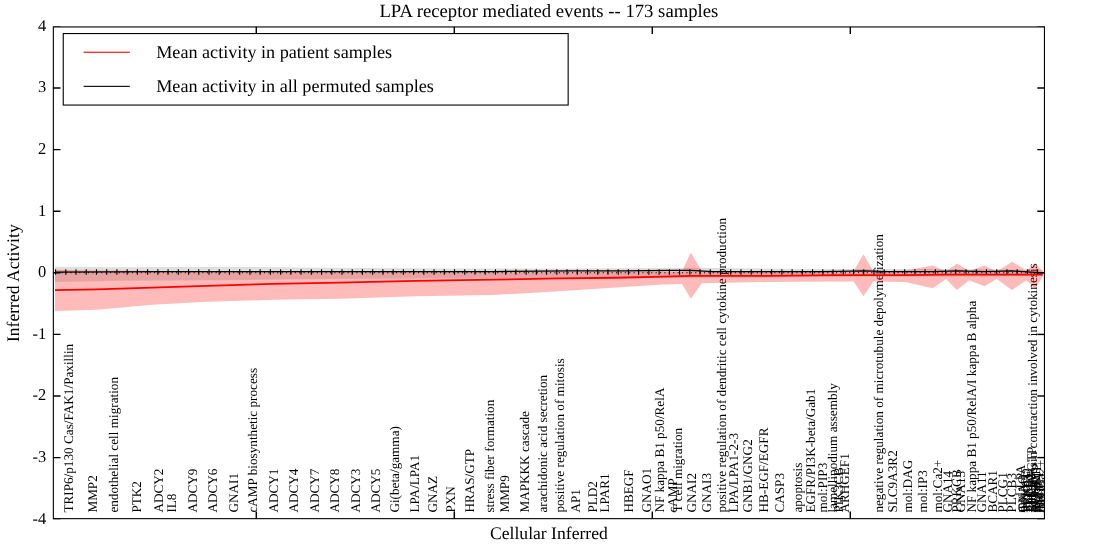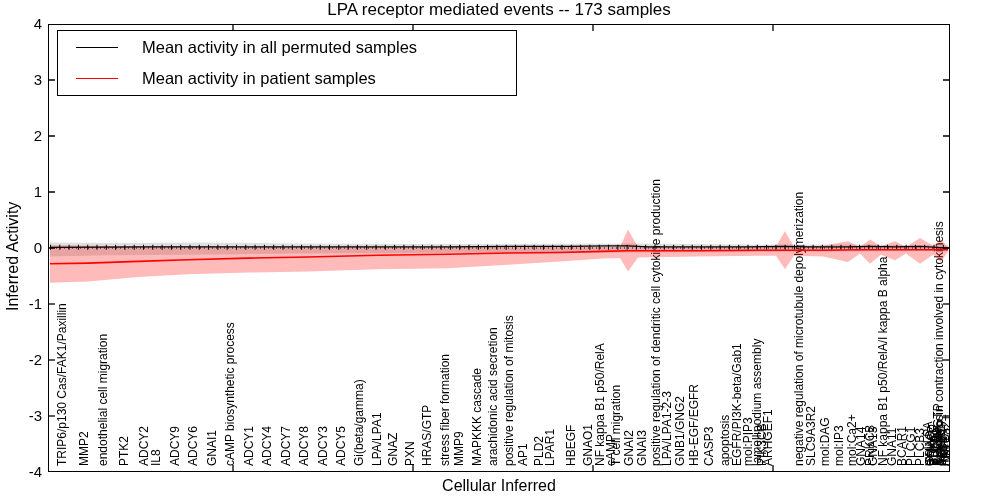--- a/index.html
+++ b/index.html
@@ -1,17 +1,17 @@
 <!DOCTYPE html>
 <html><head>
 <meta charset="utf-8">
 <style>
   html,body{margin:0;padding:0;background:#fff;}
   #fig{position:relative;width:1000px;height:500px;background:#ffffff;
-       font-family:Liberation Sans, sans-serif;color:#000;overflow:hidden;border-radius:15px;}
+       font-family:Liberation Serif, serif;color:#000;overflow:hidden;}
   .title{position:absolute;top:0px;left:48px;width:902px;text-align:center;
          font-size:17px;white-space:nowrap;}
   .ylab{position:absolute;left:4px;top:311px;transform-origin:0 0;
         transform:rotate(-90deg);font-size:16px;white-space:nowrap;}
   .xlab{position:absolute;top:477px;left:48px;width:902px;text-align:center;font-size:16px;}
   .frame{position:absolute;left:48px;top:24px;width:902px;height:448px;
          border:1.6px solid #000;box-sizing:border-box;z-index:3;pointer-events:none;}
   #plot{position:absolute;left:48px;top:24px;z-index:2;}
   .ytick-label{position:absolute;width:36px;text-align:right;font-size:15px;line-height:18px;}
   .xlabel{position:absolute;transform-origin:0 0;transform:rotate(-90deg);
@@ -150,21 +150,21 @@
       <line x1="365" y1="441" x2="365" y2="448" stroke="#000" stroke-width="1.3"></line>
       <line x1="545" y1="0" x2="545" y2="7" stroke="#000" stroke-width="1.3"></line>
       <line x1="545" y1="441" x2="545" y2="448" stroke="#000" stroke-width="1.3"></line>
       <line x1="725" y1="0" x2="725" y2="7" stroke="#000" stroke-width="1.3"></line>
       <line x1="725" y1="441" x2="725" y2="448" stroke="#000" stroke-width="1.3"></line>
     </svg>
   <div class="frame"></div>
 
   <div class="legend">
     <div class="legend-row">
+      <span class="legend-line" style="border-top-color:#ff0000"></span>
+      <span class="legend-label">Mean activity in patient samples</span>
+    </div>
+    <div class="legend-row">
       <span class="legend-line"></span>
       <span class="legend-label">Mean activity in all permuted samples</span>
-    </div>
-    <div class="legend-row">
-      <span class="legend-line" style="border-top-color:#ff0000"></span>
-      <span class="legend-label">Mean activity in patient samples</span>
     </div>
   </div>
 </div>
 
 </body></html>

